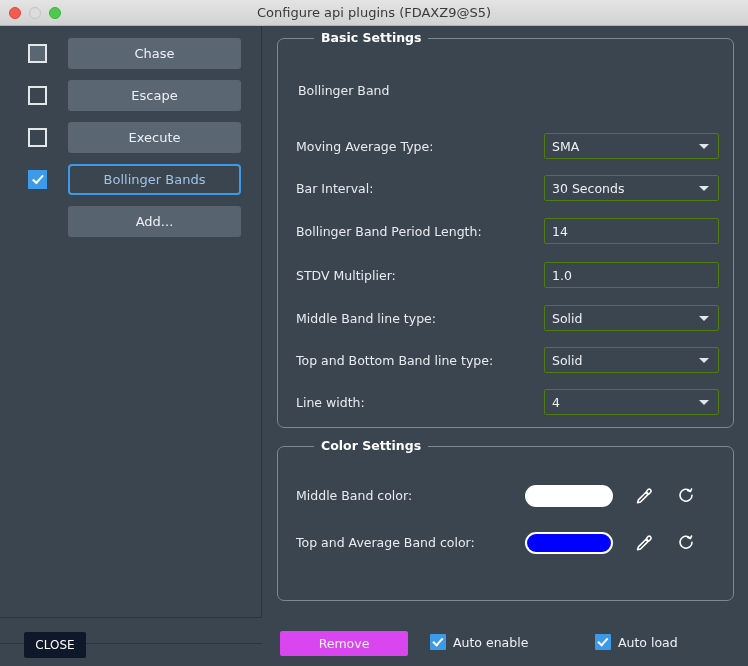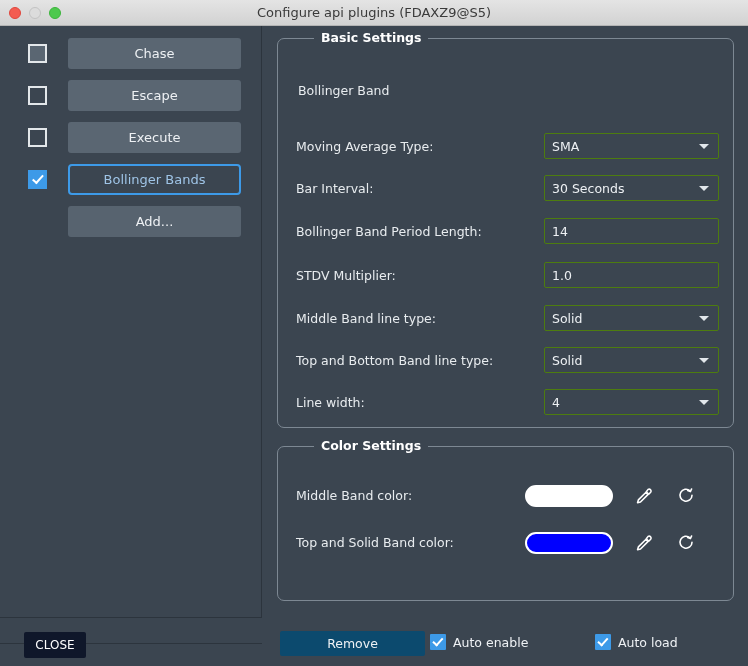--- a/index.html
+++ b/index.html
@@ -176,22 +176,22 @@
   .icon-pipette { left: 354px; }
   .icon-reset   { left: 396px; }
 
   
   .bottom-bar {
     position: absolute; left: 263px; top: 618px;
     width: 485px; height: 48px;
   }
   .remove-btn {
     position: absolute; left: 17px; top: 13px;
-    width: 145px; height: 25px;
-    background: #0c4a6e;
+    width: 128px; height: 25px;
+    background: #d946ef;
     border: none; border-radius: 2px;
     color: #eef1f4; font-size: 12.5px;
     font-family: "DejaVu Sans", "Liberation Sans", sans-serif;
     cursor: pointer;
   }
   .bcheck { position: absolute; top: 16px; display: flex; align-items: center; gap: 7px; cursor: pointer; }
   .bcheck .box {
     width: 16px; height: 16px;
     background: #3d9ae8; border-radius: 1px;
     display: flex; align-items: center; justify-content: center;
@@ -327,21 +327,21 @@
         </div>
         <div class="icon-btn icon-reset">
           <svg width="18" height="18" viewBox="0 0 24 24" fill="none" stroke="#ffffff" stroke-width="2.1" stroke-linecap="round" stroke-linejoin="round">
             <path d="M20 11a8 8 0 1 1-2.6-5.9"></path>
             <polyline points="19.5,2.6 17.8,6.2 14.2,4.6"></polyline>
           </svg>
         </div>
       </div>
 
       <div class="color-row" style="top:82px">
-        <span class="form-label" style="top:6px">Top and Solid Band color:</span>
+        <span class="form-label" style="top:6px">Top and Average Band color:</span>
         <div class="swatch" id="swatch-topbottom" style="background: rgb(0, 0, 255);"></div>
         <div class="icon-btn icon-pipette">
           <svg width="18" height="18" viewBox="0 0 24 24" fill="none" stroke="#ffffff" stroke-width="2.1" stroke-linecap="round" stroke-linejoin="round">
             <path d="M17.5 3.2a2.6 2.6 0 0 1 3.4 3.8l-2.6 2.6-3.2-3.2z"></path>
             <path d="M14.4 7.3 4.5 17.2 3.4 21.1l3.9-1.1 9.9-9.9z"></path>
           </svg>
         </div>
         <div class="icon-btn icon-reset">
           <svg width="18" height="18" viewBox="0 0 24 24" fill="none" stroke="#ffffff" stroke-width="2.1" stroke-linecap="round" stroke-linejoin="round">
             <path d="M20 11a8 8 0 1 1-2.6-5.9"></path>

